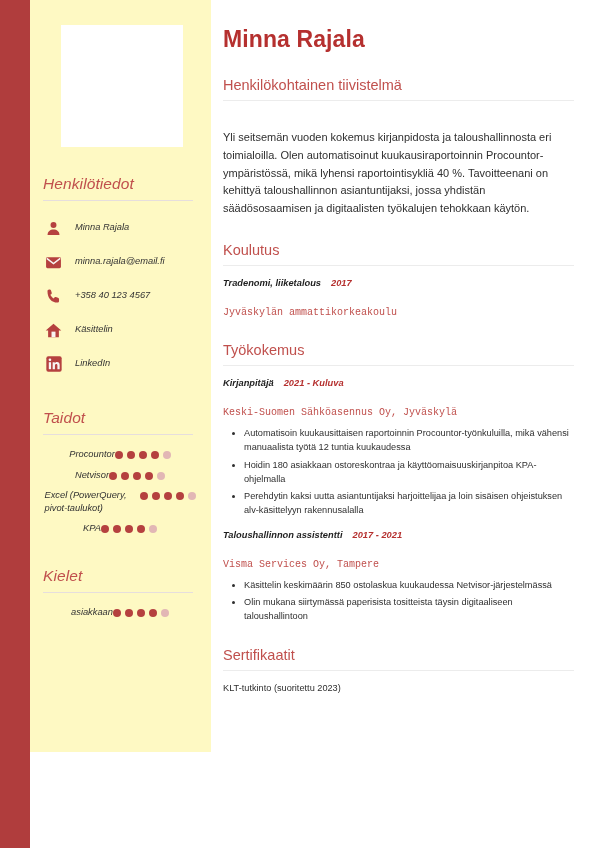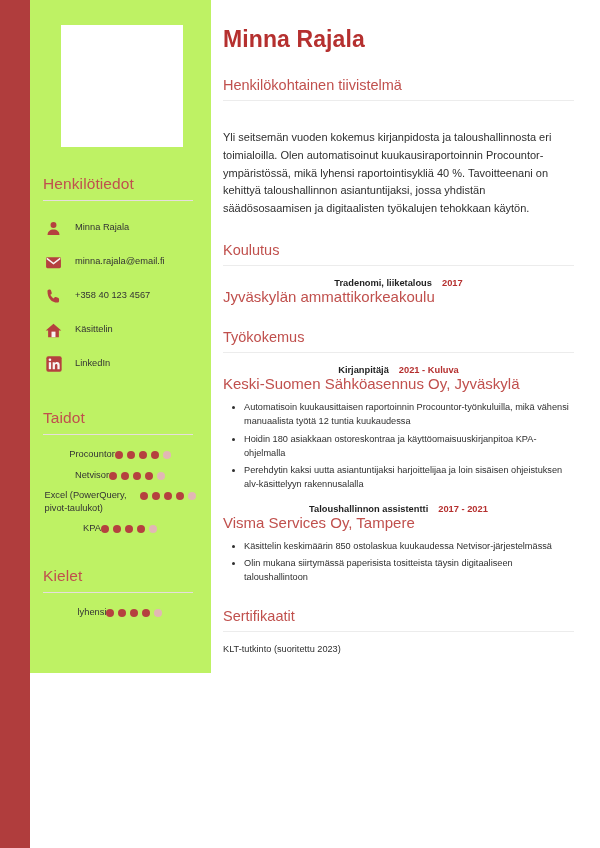--- a/index.html
+++ b/index.html
@@ -25,24 +25,25 @@
   .stripe {
     width: 30px;
     height: 848px;
     background: #b03d3d;
     flex: 0 0 30px;
   }
   
   .sidebar {
     width: 181px;
     flex: 0 0 181px;
-    height: 673px;
-    background: #bef264;
+    height: 752px;
+    background: #fef9c3;
     box-sizing: border-box;
     padding: 25px 14px 0 9px;
+    font-style: italic;
   }
   .photo {
     width: 122px;
     height: 122px;
     background: #ffffff;
     margin: 0 0 0 22px;
   }
   .side-h {
     font-size: 15.5px;
     font-weight: 400;
@@ -127,39 +128,41 @@
   }
   .summary {
     font-size: 11px;
     line-height: 1.62;
     color: #2f2f2f;
     margin-top: 28px;
   }
   .entry { margin-top: 12px; }
   .entry-head {
     display: flex;
-    justify-content: center;
+    justify-content: flex-start;
     align-items: baseline;
+    font-style: italic;
   }
   .entry-title {
     font-size: 9.3px;
     font-weight: bold;
     color: #1f1f1f;
   }
   .entry-date {
     font-size: 9.3px;
     font-weight: bold;
     color: #b5302f;
     white-space: nowrap;
     padding-left: 10px;
   }
   .entry-sub {
-    font-size: 15px;
+    font-size: 10px;
     color: #c0504d;
-    margin-top: 0;
+    margin-top: 19px;
+    font-family: Liberation Mono, monospace;
   }
   ul.bullets {
     margin: 8px 0 0 0;
     padding-left: 21px;
   }
   ul.bullets li {
     font-size: 9.2px;
     line-height: 1.55;
     color: #2f2f2f;
     margin-bottom: 3px;
@@ -288,21 +291,21 @@
         </span>
       </div>
 
     </div>
 
     <h2 class="side-h">Kielet</h2>
     <div class="side-rule"></div>
 
     <div class="skill-list">
       <div class="skill-row">
-        <span class="skill-name">lyhensi</span>
+        <span class="skill-name">asiakkaan</span>
         <span class="dots">
           <i class="dot on"></i>
             <i class="dot on"></i>
             <i class="dot on"></i>
             <i class="dot on"></i>
             <i class="dot"></i>
         </span>
       </div>
     </div>
 

